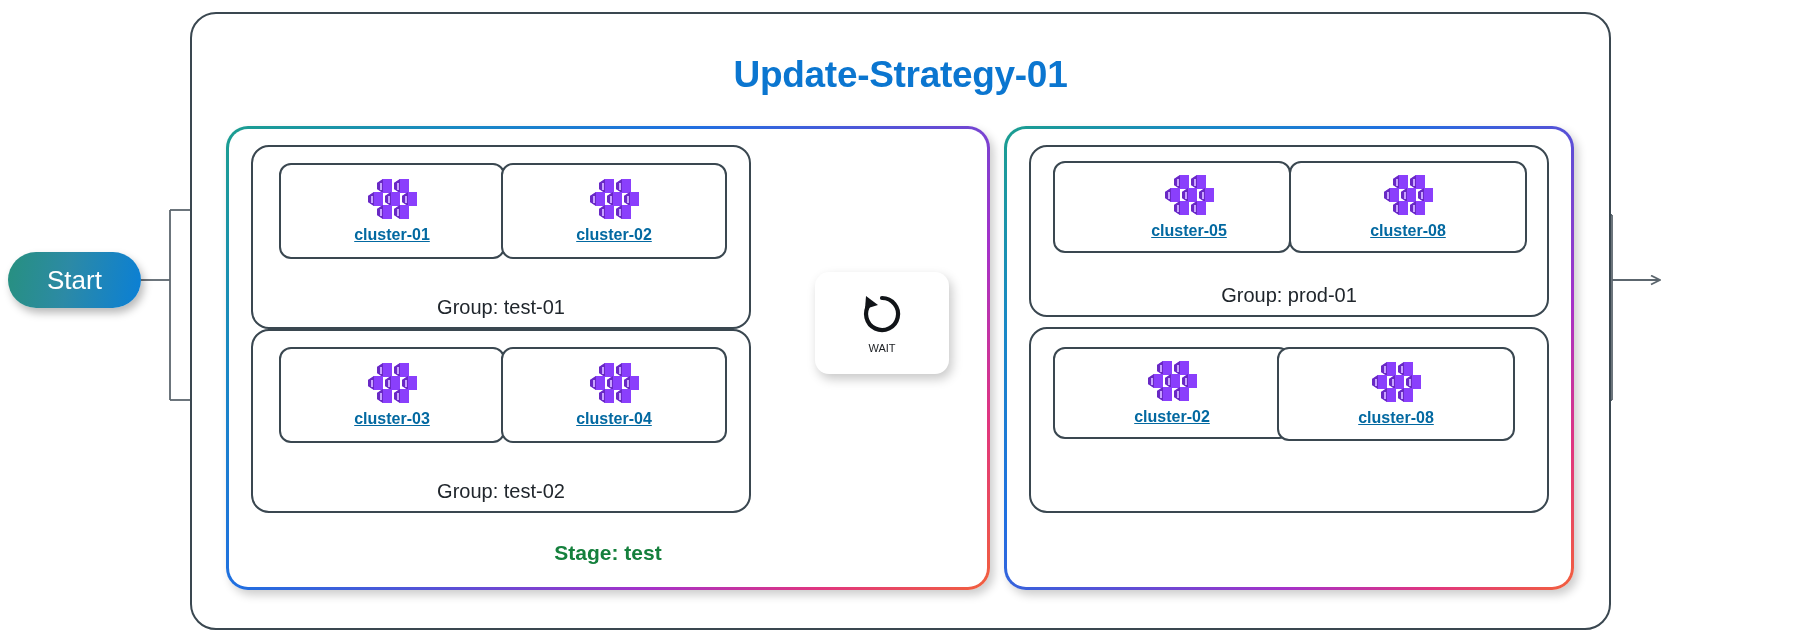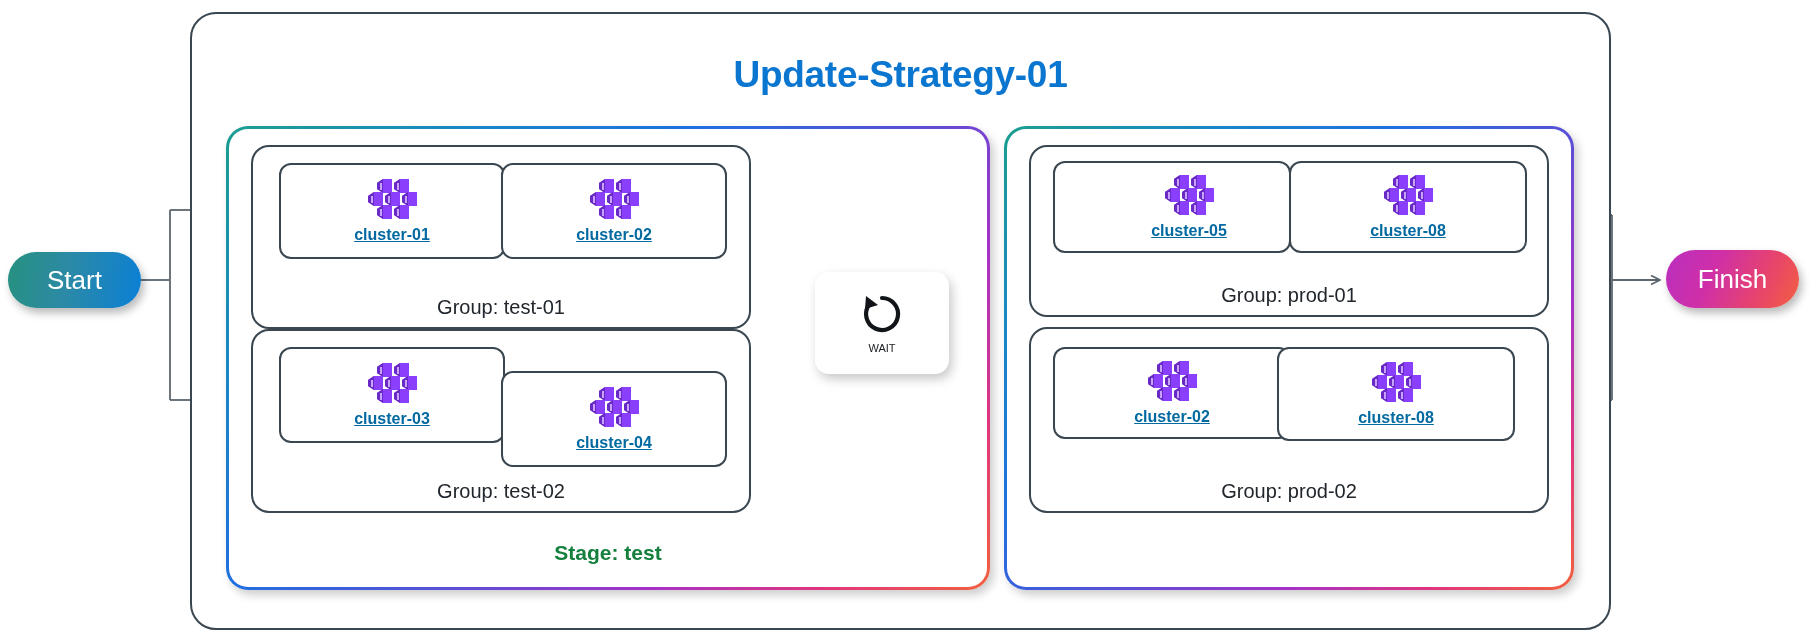--- a/index.html
+++ b/index.html
@@ -231,23 +231,20 @@
   </svg>
 
   <div class="strategy-box">
     <div class="strategy-title">Update-Strategy-01</div>
   </div>
 
   <div class="pill pill-start">
     <span>Start</span>
   </div>
 
-  <div class="pill pill-finish">
-    <span>Finish</span>
-  </div>
 
   <div class="stage stage-grad stage-test">
     <div class="stage-inner">
 
       <div class="group" style="left:22px; top:16px; width:500px; height:184px;">
         <div class="cluster" style="left:26px; top:16px; width:226px; height:96px;">
           <svg class="cluster-icon" width="56" height="42" viewBox="0 0 56 42" xmlns="http://www.w3.org/2000/svg">
             <g>
 
               <g transform="translate(13,1)">
@@ -375,21 +372,21 @@
               <g transform="translate(30,27)">
                   <polygon points="0,4 6,0 15,0 15,14 6,14 0,10" fill="#8a3ffc"></polygon>
                   <polygon points="0,4 6,0 6,14 0,10" fill="#6929c4"></polygon>
                   <rect x="3" y="4" width="2" height="7" fill="#c8a2ff"></rect>
                 </g>
             </g>
           </svg>
           <div class="cluster-name">cluster-03</div>
         </div>
 
-        <div class="cluster" style="left:248px; top:16px; width:226px; height:96px;margin-top:24px;">
+        <div class="cluster" style="left:248px; top:16px; width:226px; height:96px;">
           <svg class="cluster-icon" width="56" height="42" viewBox="0 0 56 42" xmlns="http://www.w3.org/2000/svg">
             <g>
               <g transform="translate(13,1)">
                   <polygon points="0,4 6,0 15,0 15,14 6,14 0,10" fill="#8a3ffc"></polygon>
                   <polygon points="0,4 6,0 6,14 0,10" fill="#6929c4"></polygon>
                   <rect x="3" y="4" width="2" height="7" fill="#c8a2ff"></rect>
                 </g>
               <g transform="translate(30,1)">
                   <polygon points="0,4 6,0 15,0 15,14 6,14 0,10" fill="#8a3ffc"></polygon>
                   <polygon points="0,4 6,0 6,14 0,10" fill="#6929c4"></polygon>
@@ -613,19 +610,18 @@
               <g transform="translate(30,27)">
                   <polygon points="0,4 6,0 15,0 15,14 6,14 0,10" fill="#8a3ffc"></polygon>
                   <polygon points="0,4 6,0 6,14 0,10" fill="#6929c4"></polygon>
                   <rect x="3" y="4" width="2" height="7" fill="#c8a2ff"></rect>
                 </g>
             </g>
           </svg>
           <div class="cluster-name">cluster-08</div>
         </div>
 
-        <div class="group-label">Group: prod-02</div>
       </div>
 
     </div>
   </div>
 
 </div>
 
 </body></html>

